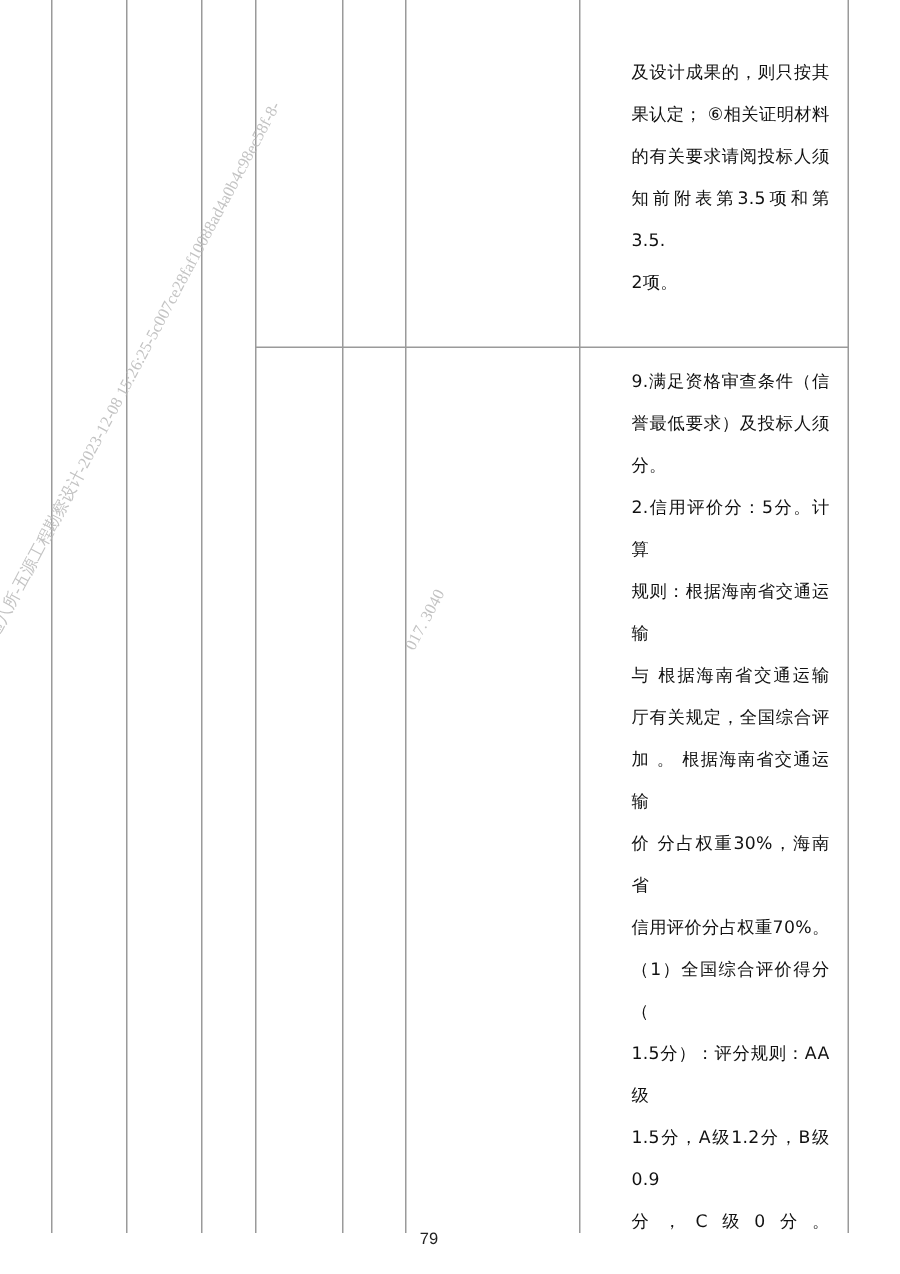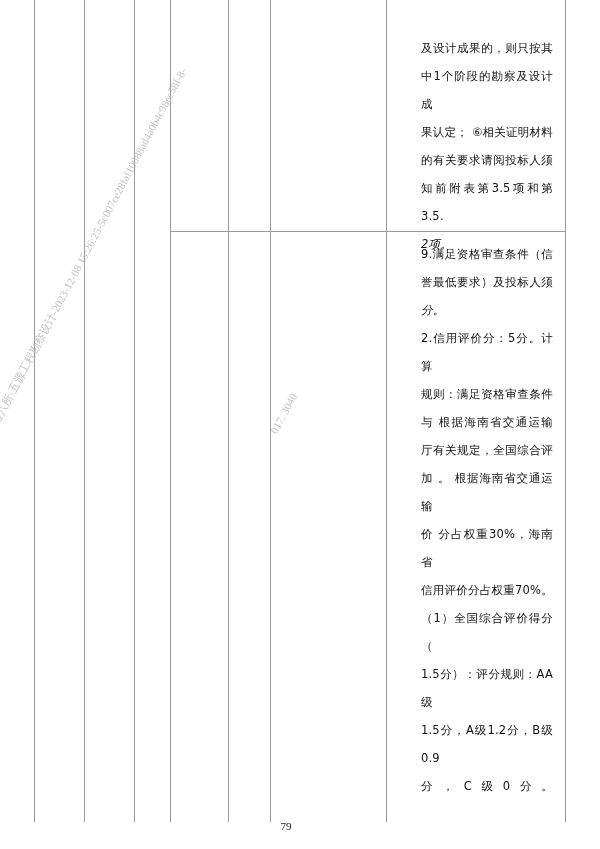--- a/index.html
+++ b/index.html
@@ -72,21 +72,20 @@
   }
   .cell-text p {
     margin: 0;
     text-align: justify;
     text-align-last: justify;
     text-justify: inter-character;
   }
   .cell-text p.last {
     text-align: justify;
     text-align-last: left;
-    font-style: italic;
   }
 
   #cell-top-right {
     left: 421px;
     top: 34px;
     width: 132px;
   }
   #cell-bottom-right {
     left: 421px;
     top: 240px;
@@ -95,21 +94,21 @@
 
   
   .page-number {
     position: absolute;
     left: 0;
     top: 820px;
     width: 572px;
     text-align: center;
     font-size: 11px;
     color: #222;
-    font-family: Liberation Serif, serif;
+    font-family: Liberation Sans, sans-serif;
   }
 
   
   .watermark {
     position: absolute;
     color: #b9b9b9;
     font-size: 11px;
     white-space: nowrap;
     font-family: "Liberation Serif", serif;
     pointer-events: none;
@@ -139,33 +138,32 @@
   <div class="vrule v2"></div>
   <div class="vrule v3"></div>
   <div class="vrule v4"></div>
   <div class="vrule v5"></div>
   <div class="vrule v6"></div>
 
   <div class="hrule h1"></div>
 
   <div class="cell-text" id="cell-top-right">
     <p>及设计成果的，则只按其</p>
-    <p>中1个阶段的勘察及设计成</p>
     <p>果认定；  ⑥相关证明材料</p>
     <p>的有关要求请阅投标人须</p>
     <p>知前附表第3.5项和第3.5.</p>
     <p class="last">2项。</p>
   </div>
 
   <div class="cell-text" id="cell-bottom-right">
     <p>9.满足资格审查条件（信</p>
     <p>誉最低要求）及投标人须</p>
     <p class="last">分。</p>
     <p>2.信用评价分：5分。计算</p>
-    <p>规则：满足资格审查条件</p>
+    <p>规则：根据海南省交通运输</p>
     <p>与  根据海南省交通运输</p>
     <p>厅有关规定，全国综合评</p>
     <p>加 。 根据海南省交通运输</p>
     <p>价  分占权重30%，海南省</p>
     <p>信用评价分占权重70%。</p>
     <p>（1）全国综合评价得分（</p>
     <p>1.5分）：评分规则：AA级</p>
     <p>1.5分，A级1.2分，B级0.9</p>
     <p>分，C级0分。</p>
 

